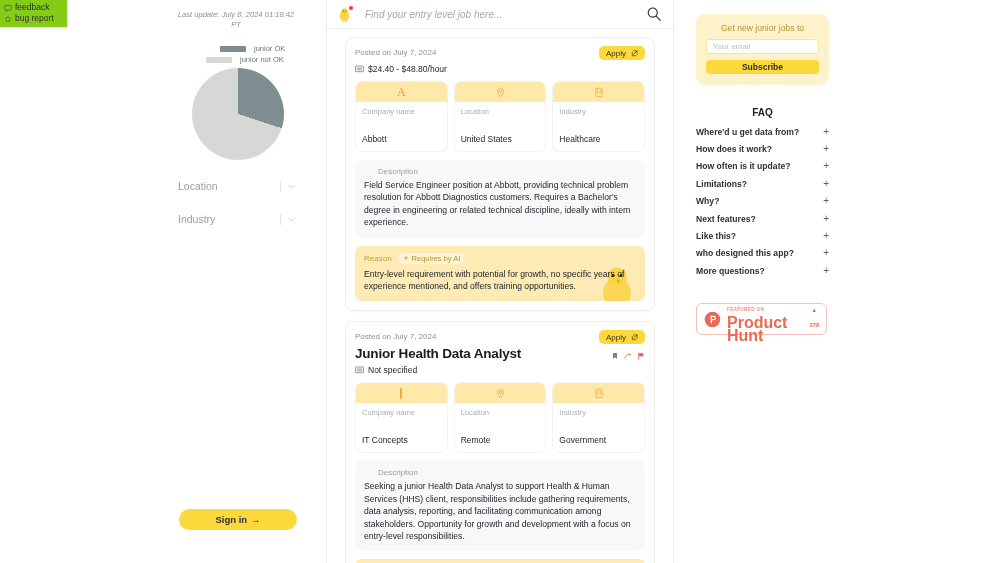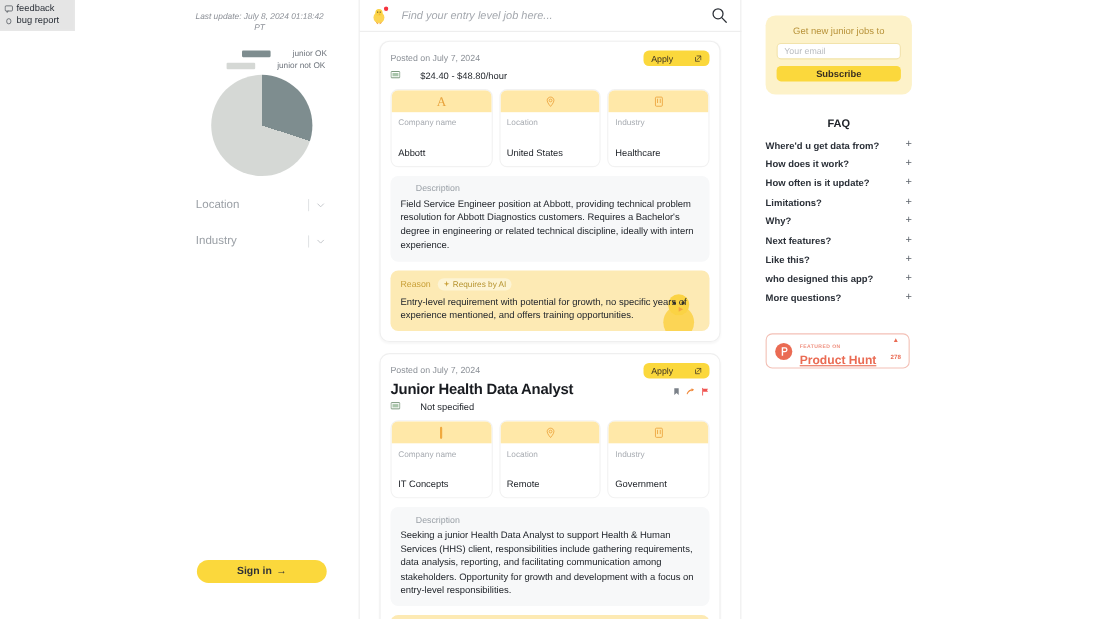--- a/index.html
+++ b/index.html
@@ -8,21 +8,21 @@
     background: #ffffff;
     font-family: "Liberation Sans", sans-serif;
     overflow: hidden;
   }
   .page { position: relative; width: 1000px; height: 563px; }
 
   
   .fb-box {
     position: absolute; left: 0; top: 0;
     width: 68px; padding: 2px 3px 3px 4px;
-    background: #e5e5e5;
+    background: #84cc16;
     border-right: 1px solid #e6e6e6;
     border-bottom: 1px solid #e6e6e6;
   }
   .fb-row {
     display: flex; align-items: center; gap: 3px;
     font-size: 8.5px; color: #2a2f37; line-height: 11px;
     white-space: nowrap;
   }
   .fb-ico { width: 8px; height: 8px; flex: none; display:block; }
 
@@ -32,21 +32,21 @@
     width: 327px; height: 563px;
     border-right: 1px solid #ededed;
   }
   .last-update {
     position: absolute; left: 172px; top: 10px; width: 128px;
     text-align: center; font-style: italic;
     font-size: 7.6px; color: #8b8f96; line-height: 10px;
   }
   .legend { position: absolute; left: 192px; top: 43px; width: 110px; }
   .legend-row {
-    display: flex; align-items: center; gap: 20px;
+    display: flex; align-items: center; gap: 8px;
     height: 11px; font-size: 7.5px; color: #6d737b;
   }
   .legend-row.r1 { justify-content: flex-start; padding-left: 28px;}
   .legend-row.r2 { justify-content: flex-start; padding-left: 14px;}
   .sw { width: 26px; height: 6px; border-radius: 1px; flex: none; }
   .sw.dark { background: #7e8d8f; }
   .sw.light { background: #d5d8d5; }
 
   .pie {
     position: absolute; left: 192px; top: 68px;
@@ -105,28 +105,28 @@
     margin-bottom: 10px;
     box-shadow: 0 1px 2px rgba(0,0,0,.035);
   }
   .card-top { display: flex; align-items: flex-start; justify-content: space-between; }
   .posted { font-size: 8px; color: #8b9097; padding-top: 2px; }
   .apply-btn {
     background: #fbd83c; border: none; cursor: pointer; border-radius: 5px;
     height: 14px; padding: 0 7px;
     font-family: "Liberation Sans", sans-serif;
     font-size: 8px; color: #3a3021; font-weight: normal;
-    display: flex; align-items: center; gap: 19px;
+    display: flex; align-items: center; gap: 5px;
   }
   .title-row { display: flex; align-items: center; justify-content: space-between; margin-top: 2px; }
   .job-title { font-size: 13.5px; font-weight: bold; color: #181b20; letter-spacing: -.2px; }
   .title-icons { display: flex; align-items: center; gap: 5px; padding-top: 4px; }
   .ticon { width: 8px; height: 8px; display: block; cursor: pointer; }
 
-  .salary-row { display: flex; align-items: flex-start; gap: 18px; margin-top: 4px; }
+  .salary-row { display: flex; align-items: center; gap: 4px; margin-top: 4px; }
   .salary-txt { font-size: 8.5px; color: #22262c; }
 
   .infos { display: flex; gap: 6px; margin-top: 7px; }
   .info {
     flex: 1; border: 1px solid #f2f2f2; border-radius: 7px;
     overflow: hidden; background: #fff;
   }
   .info-head {
     height: 20px; background: #ffe8a8;
     display: flex; align-items: center; justify-content: center;
@@ -198,21 +198,21 @@
 
   .ph-badge {
     position: absolute; left: 22px; top: 303px;
     width: 131px; height: 32px;
     border: 1px solid #f3c0b6; border-radius: 6px; background: #fff;
     display: flex; align-items: center; padding: 0 7px; cursor: pointer;
   }
   .ph-logo { width: 17px; height: 17px; flex: none; }
   .ph-txt { margin-left: 6px; flex: 1; }
   .ph-feat { font-size: 4.6px; color: #ef8f7e; letter-spacing: .4px; font-weight: bold; }
-  .ph-name { font-size: 11px; font-weight: bold; color: #ea6b53; line-height: 13px; margin-top: 1px; text-decoration: underline;}
+  .ph-name { font-size: 16px; font-weight: bold; color: #ea6b53; line-height: 13px; margin-top: 1px;}
   .ph-vote { text-align: center; }
   .ph-caret { font-size: 6px; color: #ea6b53; line-height: 6px; }
   .ph-count { font-size: 5.6px; color: #ea6b53; font-weight: bold; }
 </style>
 </head>
 <body>
 
 <div class="page">
 
   <div class="sidebar">

